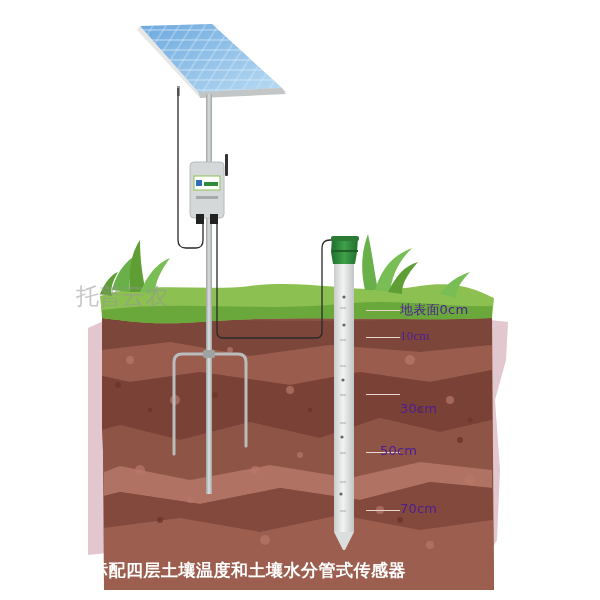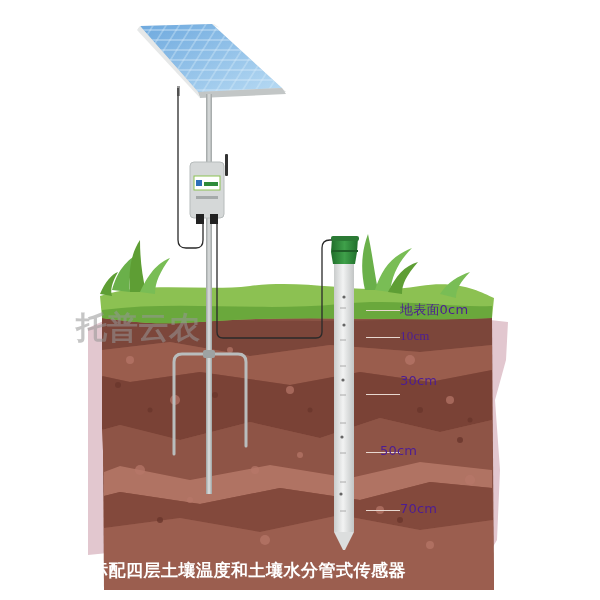--- a/index.html
+++ b/index.html
@@ -10,21 +10,21 @@
     position:absolute; color:#4c1d95; font-size:13px; font-family:"DejaVu Sans", sans-serif;
     white-space:nowrap; letter-spacing:0.2px;
   }
   .depth-line { position:absolute; height:1px; background:#e8d8d0; width:34px; }
   .caption {
     position:absolute; left:0; width:497px; top:559px; text-align:center;
     color:#ffffff; font-size:17px; font-weight:bold; letter-spacing:0.5px;
     font-family:"DejaVu Sans", sans-serif;
   }
   .watermark {
-    position:absolute; top:307px; color:rgba(150,150,150,0.55); font-size:31px; font-weight:bold;
+    position:absolute; top:281px; color:rgba(150,150,150,0.55); font-size:23px; font-weight:normal;
     white-space:nowrap; font-family:"DejaVu Sans", sans-serif; pointer-events:none;
   }
 </style>
 </head>
 <body>
 
 <div class="stage">
 <svg class="scene" width="600" height="600" viewBox="0 0 600 600">
   <defs>
     <linearGradient id="panelGrad" x1="0" y1="0" x2="1" y2="1">
@@ -172,21 +172,21 @@
 
 <div class="watermark" style="left:76px;">托普云农</div>
 
 <div class="depth-line" style="left:366px; top:310px;"></div>
 <div class="depth-label" style="left:400px; top:301px;">地表面0cm</div>
 
 <div class="depth-line" style="left:366px; top:337px;"></div>
 <div class="depth-label" style="left:400px; top:328px;font-family:Liberation Serif, serif;">10cm</div>
 
 <div class="depth-line" style="left:366px; top:394px;"></div>
-<div class="depth-label" style="left:400px; top:373px;">30cm</div>
+<div class="depth-label" style="left:400px; top:401px;">30cm</div>
 
 <div class="depth-line" style="left:366px; top:452px;"></div>
 <div class="depth-label" style="left:380px; top:443px;">50cm</div>
 
 <div class="depth-line" style="left:366px; top:510px;"></div>
 <div class="depth-label" style="left:400px; top:501px;">70cm</div>
 
 <div class="caption">标配四层土壤温度和土壤水分管式传感器</div>
 </div>
 

